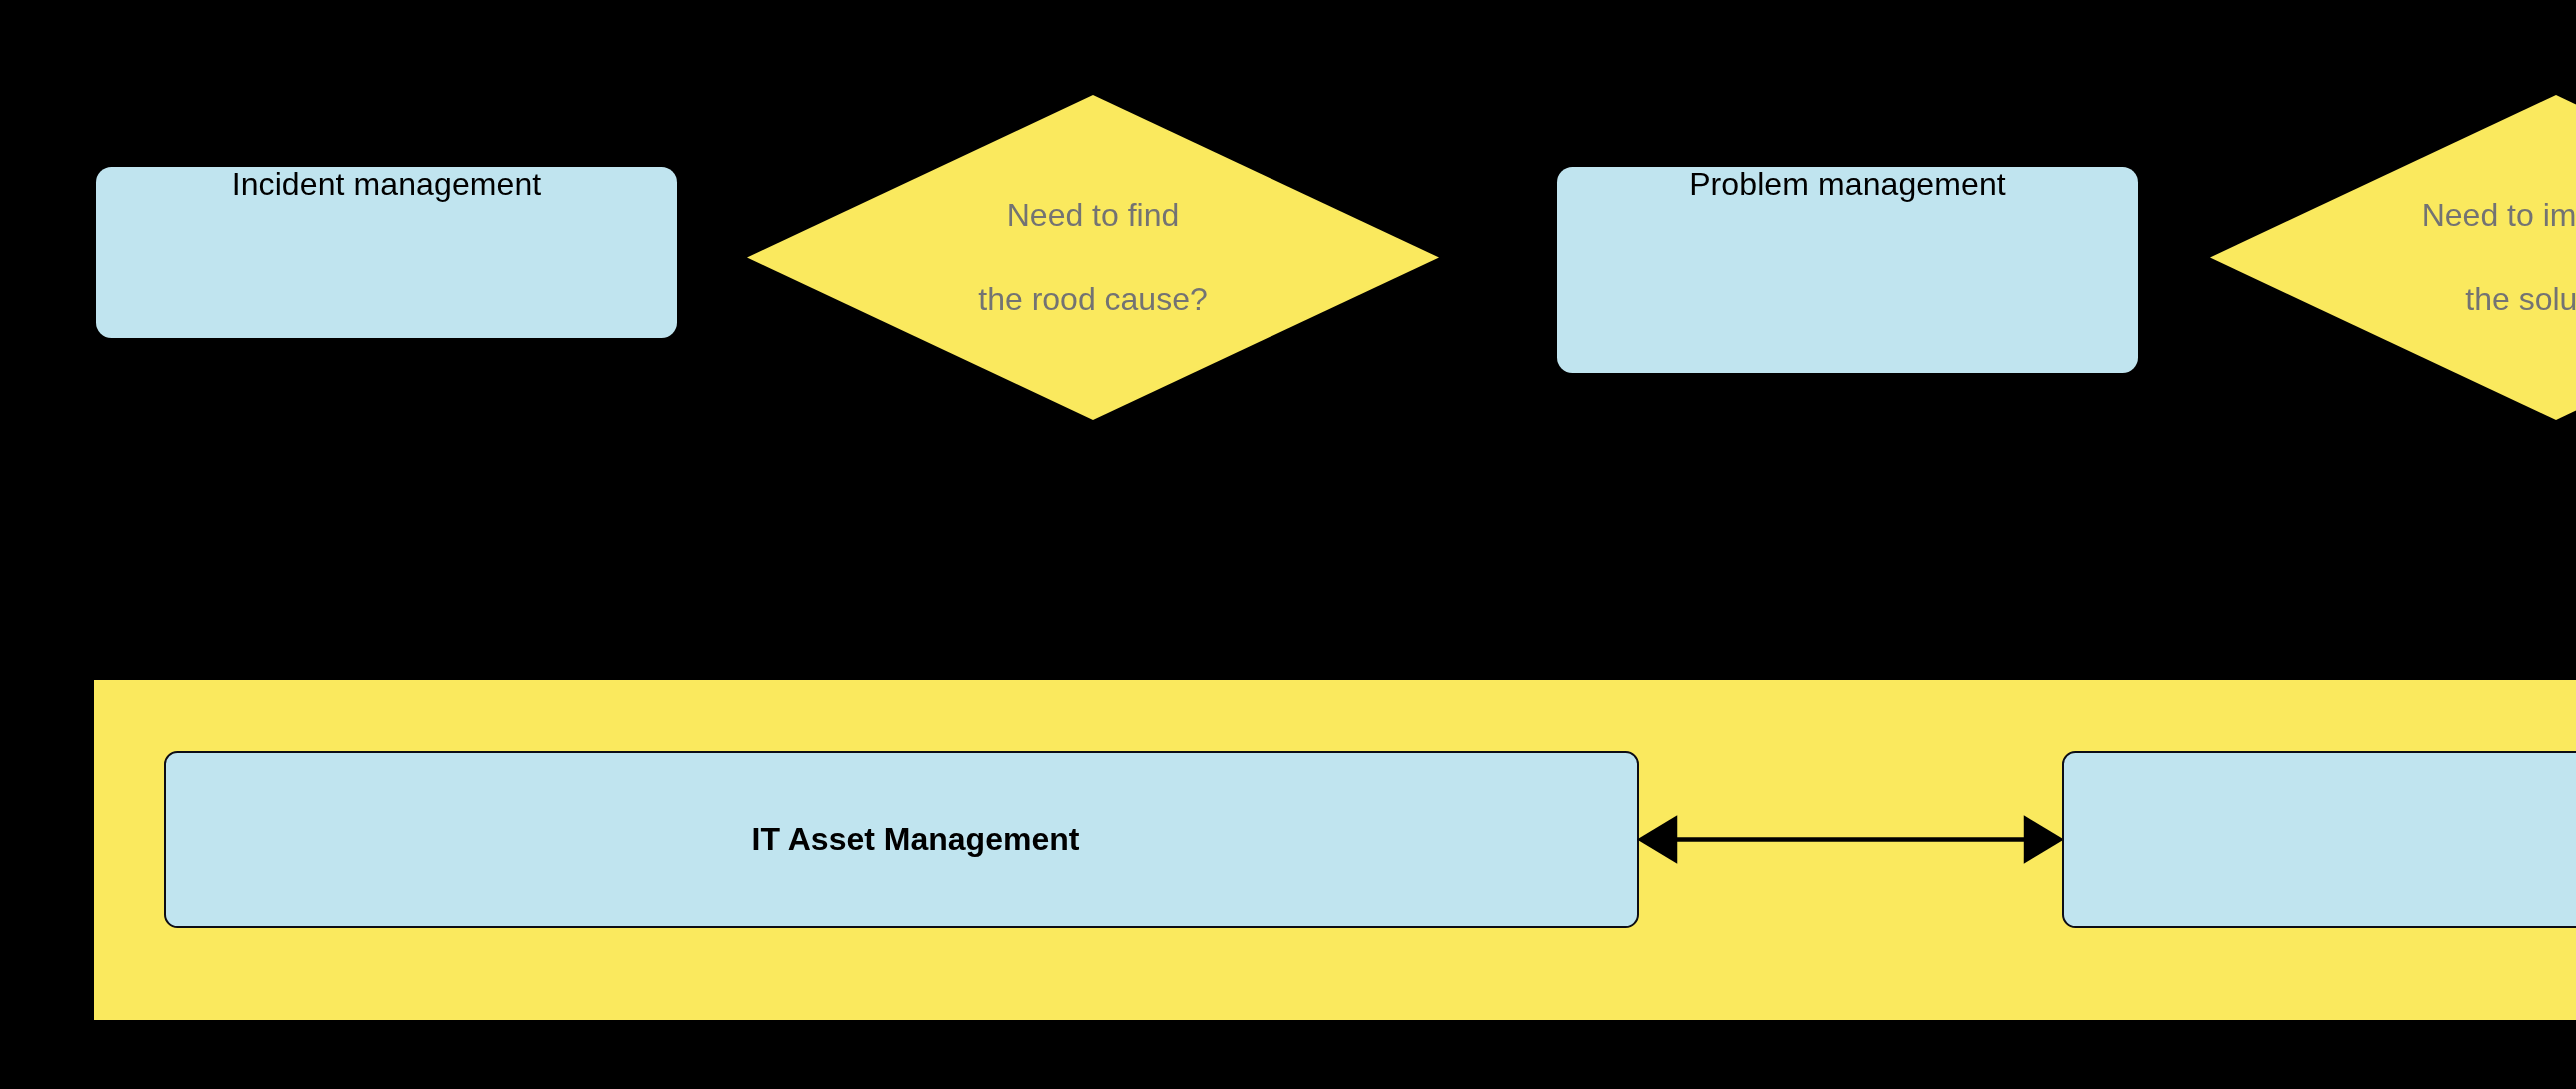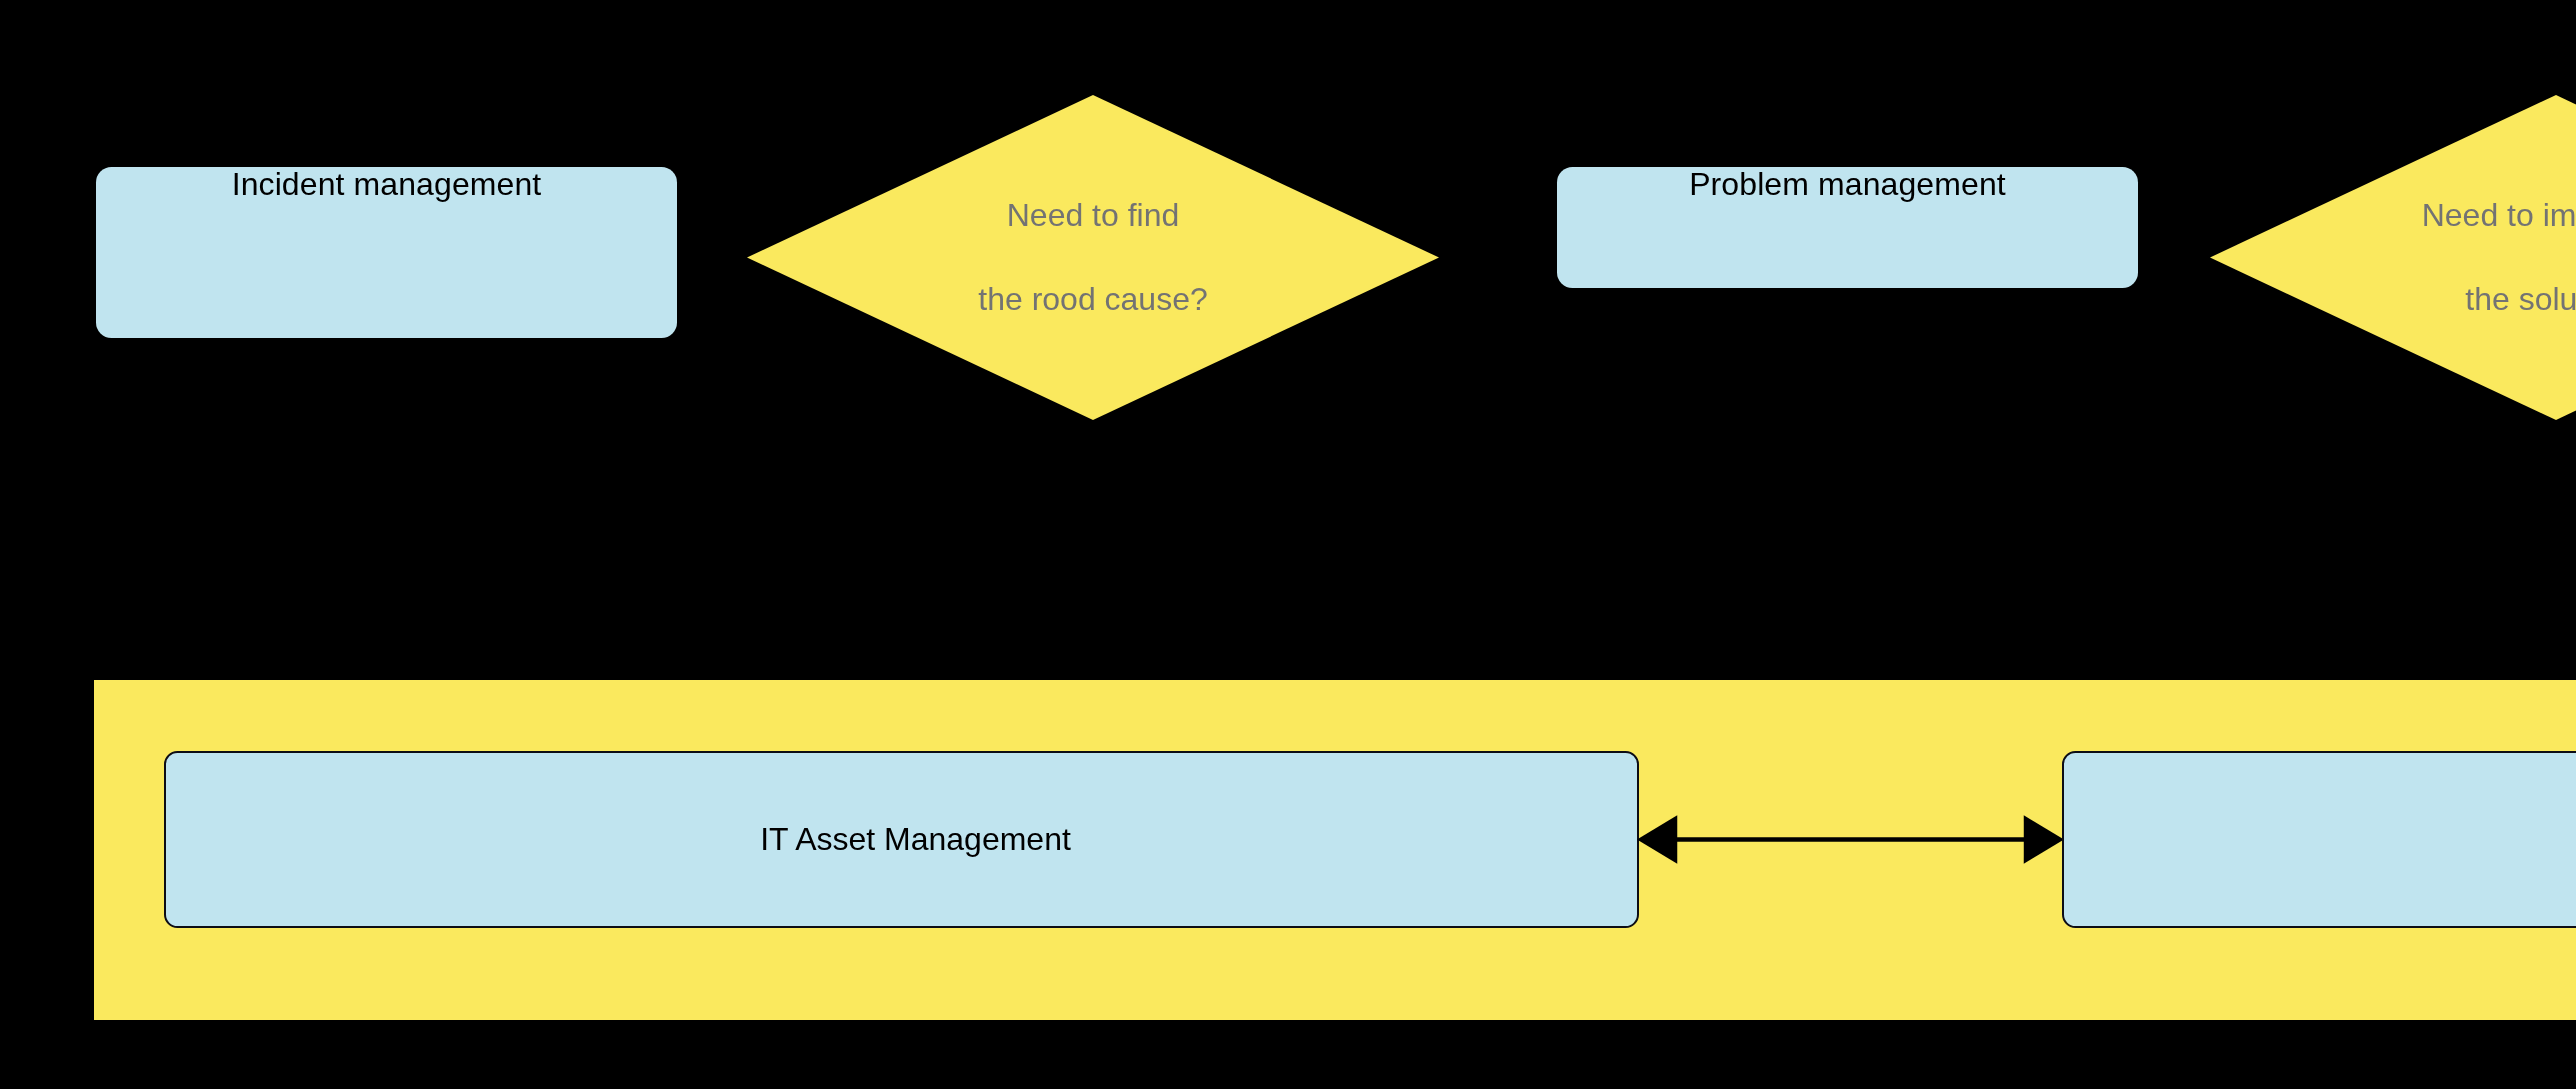--- a/index.html
+++ b/index.html
@@ -31,21 +31,21 @@
     font-size: 32px;
     font-weight: 400;
     line-height: 1.1;
     text-align: center;
     white-space: nowrap;
     letter-spacing: 0.1px;
   }
 
   
   #box-incident  { left: 96px;  top: 167px; width: 581px; height: 171px; }
-  #box-problem   { left: 1557px; top: 167px; width: 581px; height: 121px; }
+  #box-problem   { left: 1557px; top: 167px; width: 581px; height: 206px; }
 
   
   .diamond {
     position: absolute;
   }
   .diamond .diamond-shape {
     position: absolute;
     left: 0;
     top: 0;
     width: 100%;
@@ -85,21 +85,21 @@
     border: 2.6px solid #0d0d15;
     border-radius: 13.4px;
     display: flex;
     align-items: center;
     justify-content: center;
     box-sizing: border-box;
   }
   .proc-box-bordered .proc-label {
     color: #000000;
     font-size: 32px;
-    font-weight: 400;
+    font-weight: 700;
     text-align: center;
     white-space: nowrap;
     margin-left: 28px;
   }
 
   #box-itam { left: 164px;  top: 751px; width: 1475px; height: 177px; }
   #box-cmdb { left: 2062px; top: 751px; width: 1473px; height: 177px; }
 
   
   #arrow-itam-cmdb {

